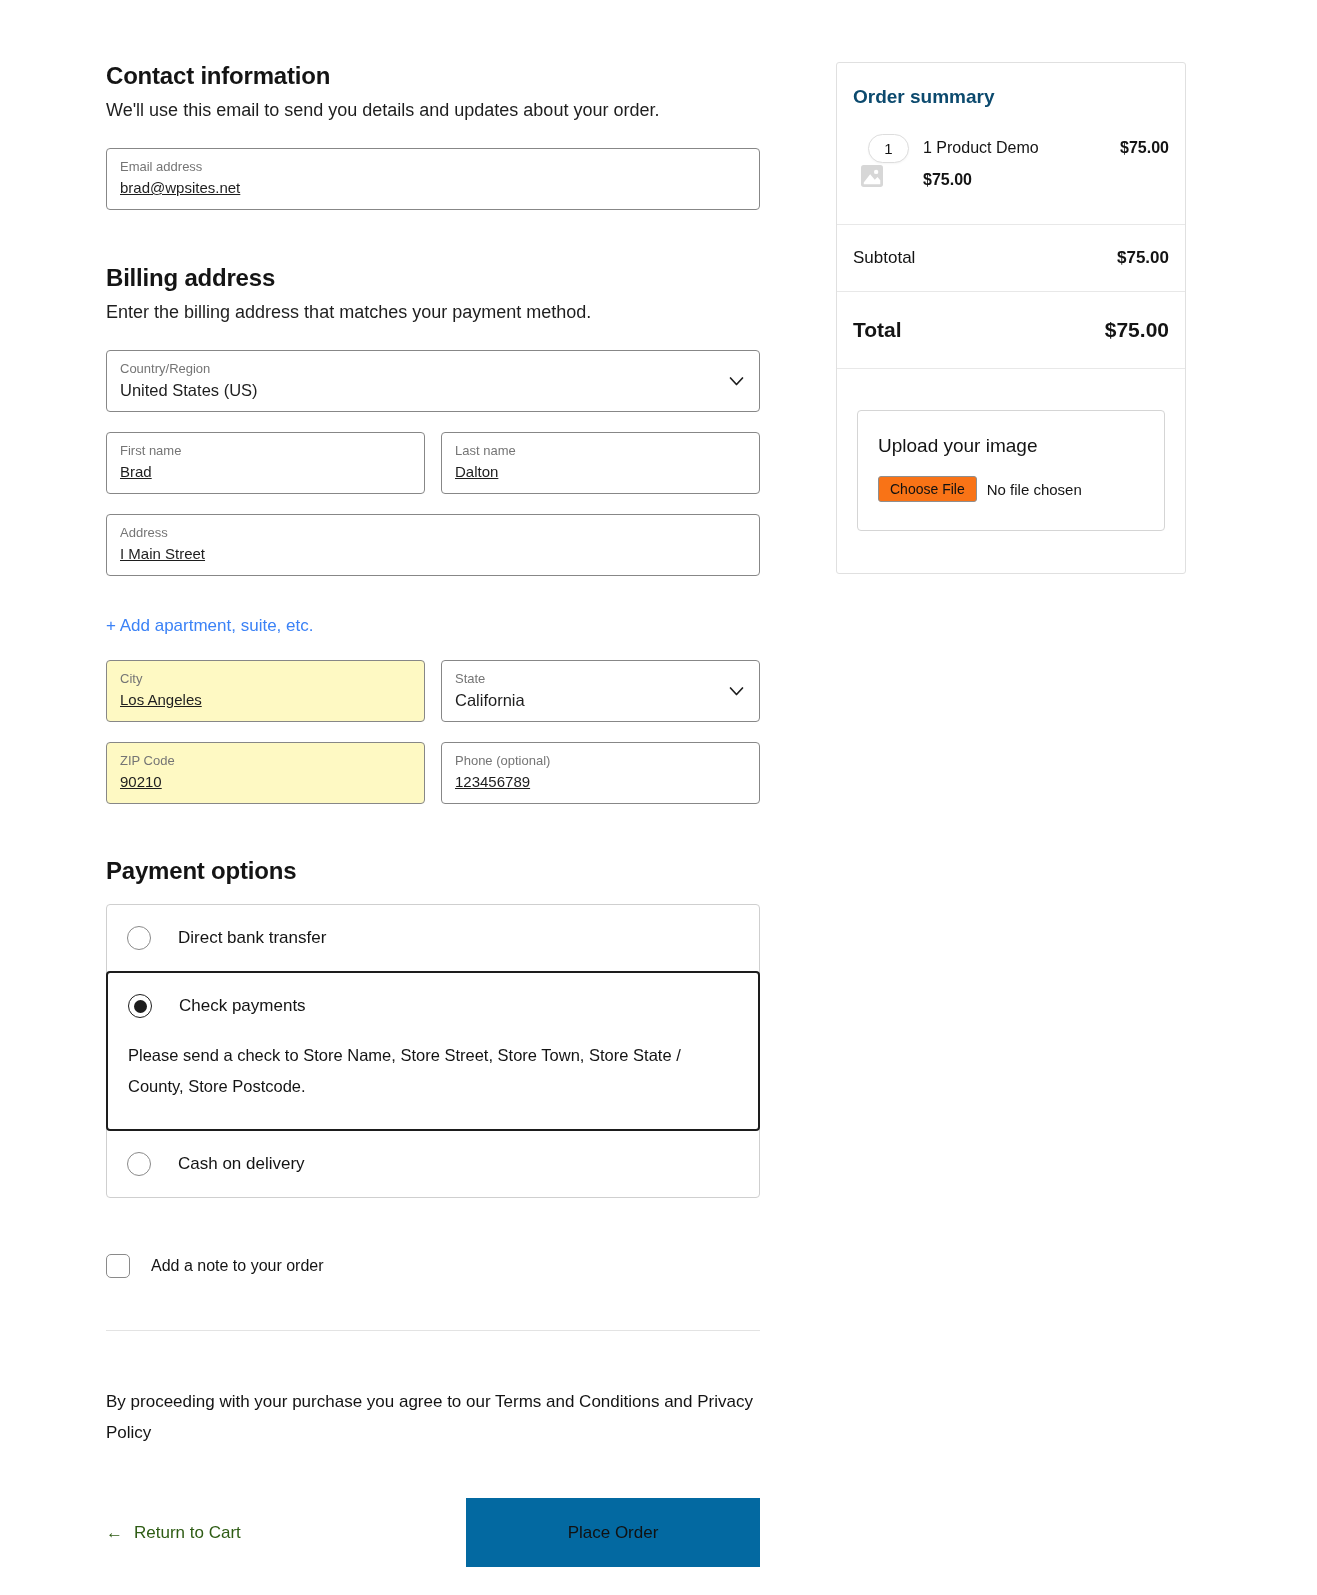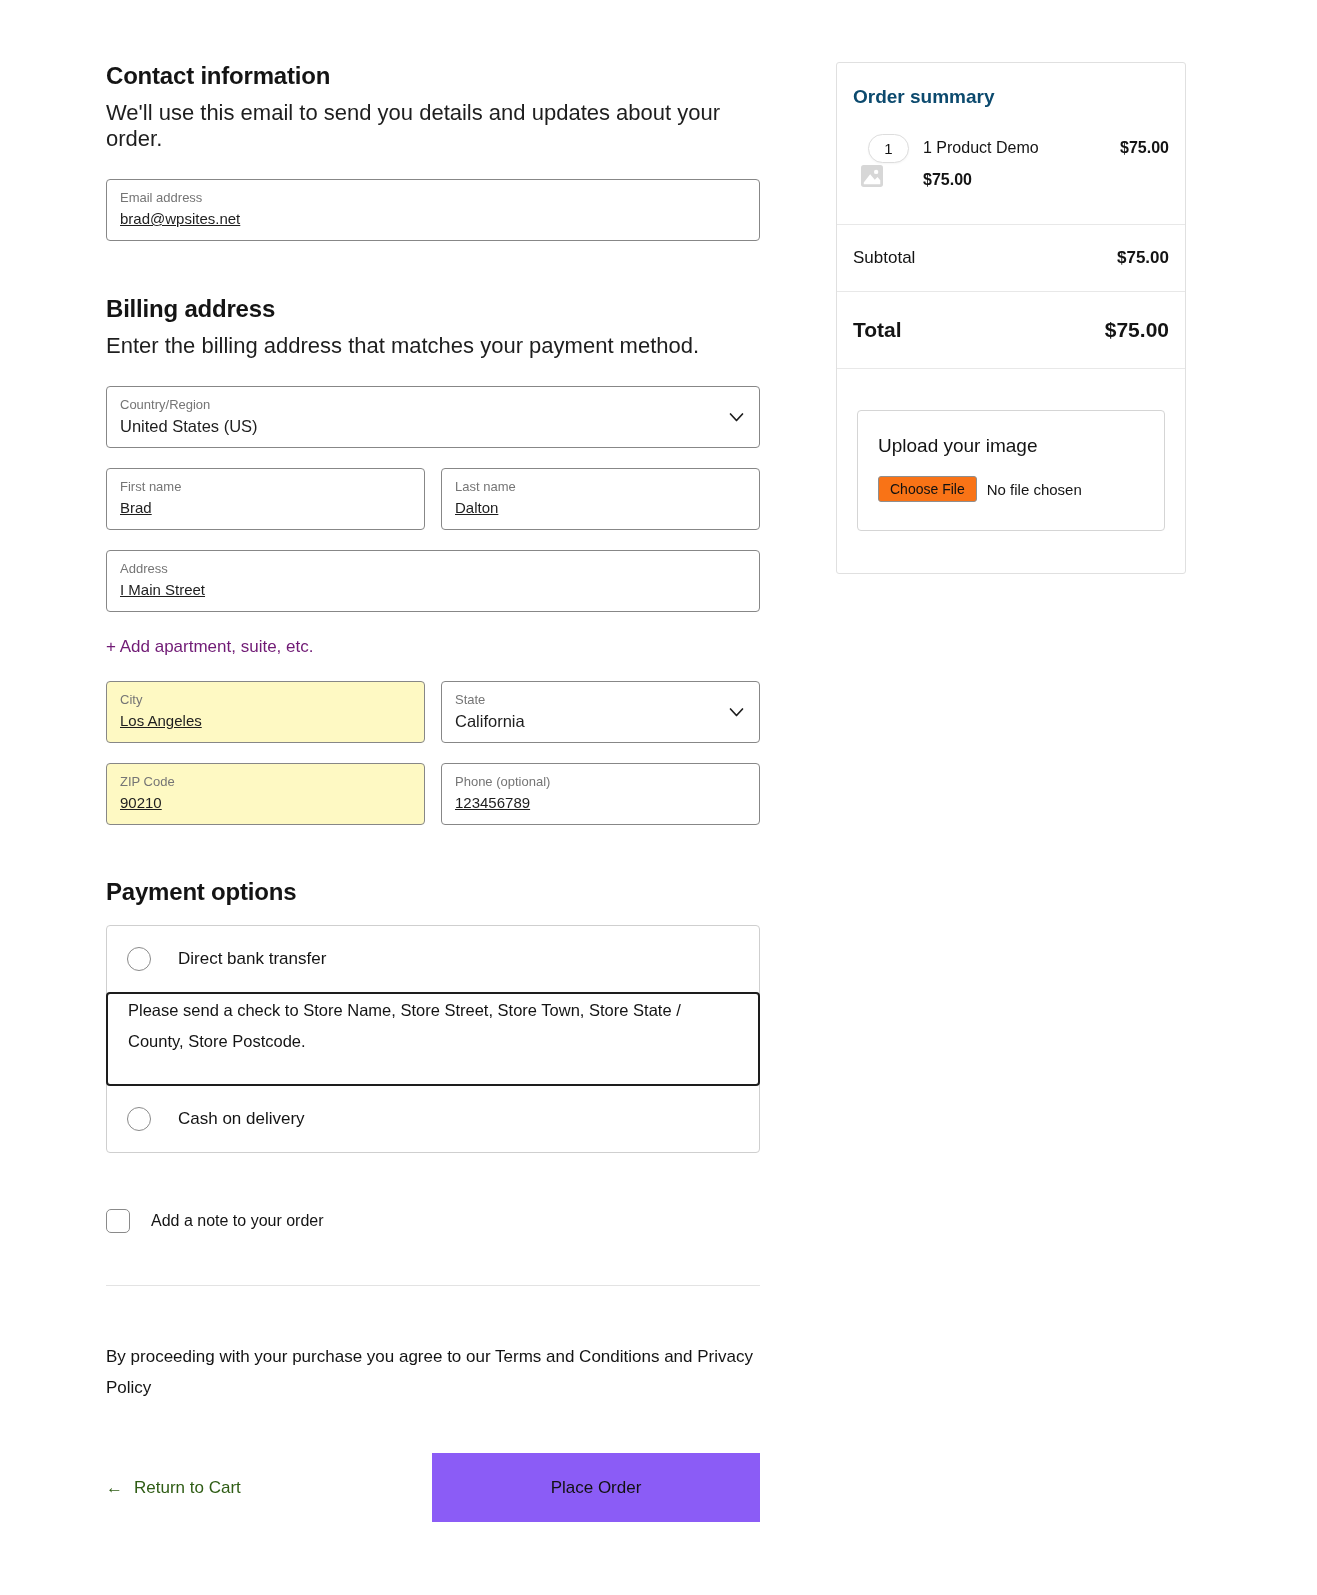--- a/index.html
+++ b/index.html
@@ -9,21 +9,21 @@
     font-family:"Liberation Sans", sans-serif;
     color:#1e1e1e;
     -webkit-font-smoothing:antialiased;
   }
   .layout { display:flex; padding:62px 0 60px 106px; }
   .main { width:654px; }
   .sidebar { width:350px; margin-left:76px; }
 
   
   .section-title { font-size:24px; font-weight:600; margin:0 0 10px; color:#141414; letter-spacing:-0.2px; }
-  .section-sub { font-size:22px; margin:4px 0 27px; color:#1e1e1e; }
+  .section-sub { font-size:18px; margin:4px 0 27px; color:#1e1e1e; }
 
   
   .field {
     border:1px solid #878787; border-radius:4px; background:#fff;
     padding:9px 13px 10px; position:relative; min-height:58px;
   }
   .field-label { display:block; font-size:13px; line-height:17px; color:#757575; }
   .field input {
     display:block; width:100%; border:0; outline:0; padding:0; margin-top:2px;
     font-family:"Liberation Sans", sans-serif; font-size:15px; line-height:22px;
@@ -32,21 +32,21 @@
   .field.autofill { background:#fef9c3; }
   .select-field { cursor:pointer; }
   .select-value { display:block; font-size:16.5px; line-height:22px; margin-top:2px; color:#1e1e1e; }
   .chevron { position:absolute; right:15px; top:50%; margin-top:-6px; width:15px; height:12px; }
   .chevron svg { display:block; }
   .row2 { display:flex; gap:16px; }
   .row2 > .field { flex:1; }
   .mb20 { margin-bottom:20px; }
   .mb24 { margin-bottom:24px; }
 
-  .add-apartment { font-size:17px; color:#701a75; margin:1px 0 24px; cursor:pointer; display:inline-block; }
+  .add-apartment { font-size:17px; color:#3b82f6; margin:16px 0 24px; cursor:pointer; display:inline-block; }
 
   .billing-block { margin-top:54px; }
   .payment-block { margin-top:53px; }
 
   
   .pay-box { border:1px solid #cfcfcf; border-radius:4px; margin-top:19px; }
   .pay-row { display:flex; align-items:center; gap:27px; padding:21px 20px; cursor:pointer; }
   .pay-label { font-size:17px; font-weight:500; color:#141414; }
   .radio {
     width:24px; height:24px; border-radius:50%;
@@ -65,21 +65,21 @@
   .note-label { font-size:16px; font-weight:500; color:#141414; cursor:pointer; }
 
   .hr { border:0; border-top:1px solid #e3e3e3; margin:52px 0 0; }
 
   .terms { margin-top:55px; font-size:17px; line-height:31px; color:#141414; }
 
   
   .actions { margin-top:50px; display:flex; align-items:center; justify-content:space-between; }
   .return-link { display:flex; align-items:center; gap:11px; color:#2e5c14; font-size:17px; text-decoration:none; cursor:pointer; }
   .place-order {
-    width:328px; height:69px; border:0; background:#8b5cf6; color:#111111;
+    width:294px; height:69px; border:0; background:#0369a1; color:#111111;
     font-family:"Liberation Sans", sans-serif; font-size:17px; font-weight:500; cursor:pointer;
   }
 
   
   .card { border:1px solid #e0e0e0; border-radius:3px; background:#fff; }
   .card-head { padding:23px 16px 26px; }
   .card-title { font-size:19px; font-weight:600; margin:0; color:#0c4a6e; }
   .product-row { display:flex; padding:0 16px 35px; }
   .thumb { position:relative; width:62px; height:55px; flex:none; }
   .qty-pill {
@@ -190,20 +190,24 @@
       <h2 class="section-title">Payment options</h2>
 
       <div class="pay-box">
 
         <div class="pay-row">
           <span class="radio"></span>
           <span class="pay-label">Direct bank transfer</span>
         </div>
 
         <div class="pay-selected">
+          <div class="pay-row">
+            <span class="radio checked"></span>
+            <span class="pay-label">Check payments</span>
+          </div>
           <div class="pay-desc">Please send a check to Store Name, Store Street, Store Town, Store State / County, Store Postcode.</div>
         </div>
 
         <div class="pay-row">
           <span class="radio"></span>
           <span class="pay-label">Cash on delivery</span>
         </div>
 
       </div>
     </div>

